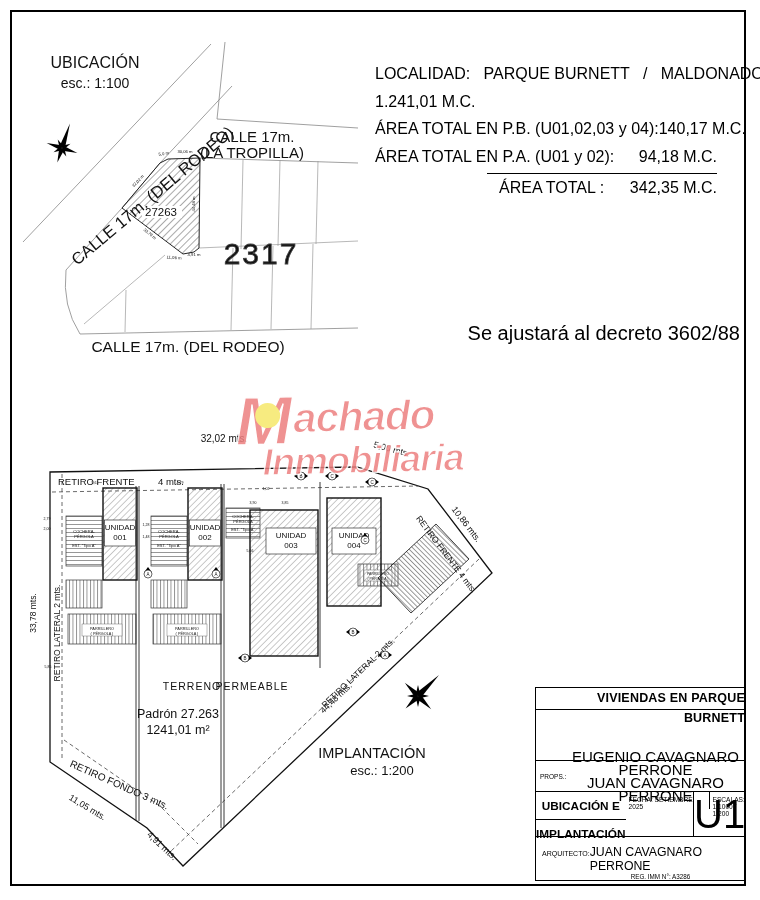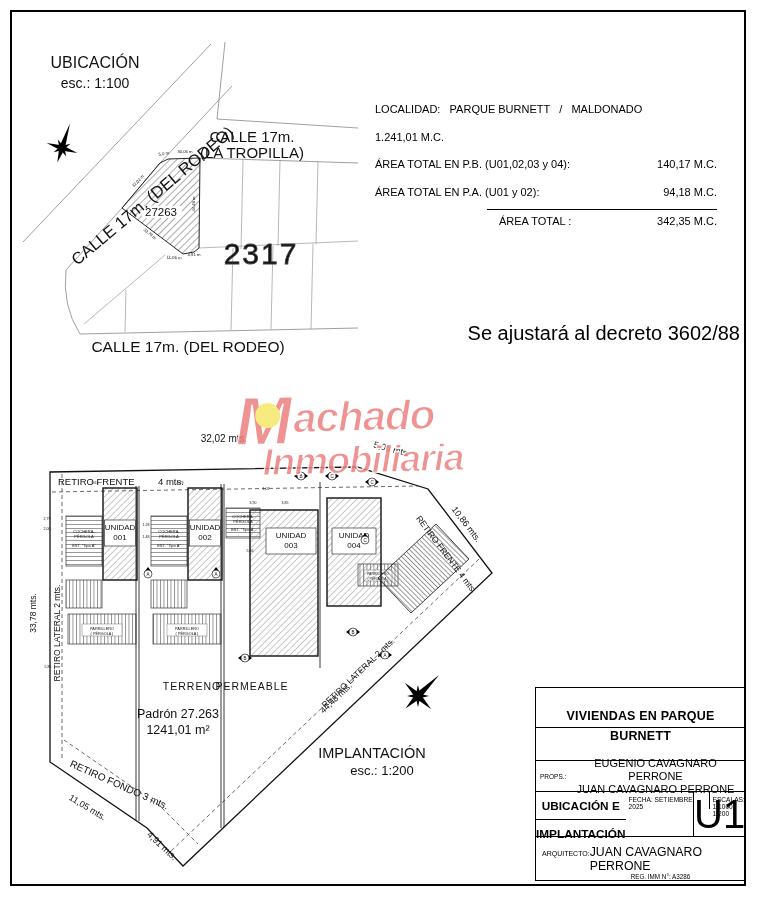--- a/index.html
+++ b/index.html
@@ -4,21 +4,21 @@
 <style>
   html,body{margin:0;padding:0;background:#fff;}
   .sheet{position:relative;width:760px;height:900px;background:#fff;overflow:hidden;
          font-family:"Liberation Sans",sans-serif;color:#000;}
   .frame{position:absolute;left:10px;top:10px;width:736px;height:876px;border:2px solid #000;box-sizing:border-box;}
   svg text{font-family:"Liberation Sans",sans-serif;fill:#111;}
   .thin{stroke:#888;stroke-width:.8;fill:none;}
   .lot{stroke:#999;stroke-width:.7;fill:none;}
 
   
-  .info{position:absolute;left:375px;top:96px;width:342px;font-size:11px;}
+  .info{position:absolute;left:375px;top:60px;width:342px;font-size:16px;}
   .info .row{height:27.5px;line-height:27.5px;white-space:pre;}
   .info .kv{display:flex;justify-content:space-between;white-space:pre;}
   .info .total{margin-left:112px;border-top:1px solid #000;display:flex;justify-content:space-between;
                padding-top:5px;margin-top:3px;text-align:center;}
   .info .total .t-label{margin-left:12px;}
 
   
   .decree{position:absolute;left:370px;top:322px;width:370px;text-align:right;font-size:20px;}
 
   
@@ -29,26 +29,26 @@
   .logo .l-m{left:0;top:-16px;font-size:68px;z-index:2;}
   .logo .l-w1{left:58px;top:-2px;font-size:42px;z-index:2;}
   .logo .l-w2{left:26px;top:44px;font-size:38px;z-index:2;}
   .logo .l-dot{position:absolute;left:20px;top:6px;width:25px;height:25px;border-radius:50%;
                background:#F6E86A;z-index:3;}
 
   
   .tblock{position:absolute;left:535px;top:687px;width:211px;height:194px;border:1.5px solid #000;
           box-sizing:border-box;display:flex;flex-direction:column;}
   .tblock *{box-sizing:border-box;}
-  .tb-head{height:22px;line-height:20px;text-align:center;font-size:12.5px;font-weight:bold;
-           border-bottom:1.2px solid #000;letter-spacing:.2px;margin-top:18px;}
+  .tb-head{height:22px;line-height:20px;text-align:right;font-size:12.5px;font-weight:bold;
+           border-bottom:1.2px solid #000;letter-spacing:.2px;}
   .tb-space{height:58px;}
   .tb-props{height:32px;border-top:1.2px solid #000;border-bottom:1.2px solid #000;display:flex;align-items:center;}
   .tb-props-label{font-size:6.5px;padding-left:4px;width:30px;}
-  .tb-props-names{flex:1;text-align:center;font-size:11px;line-height:13px;}
+  .tb-props-names{flex:1;text-align:center;font-size:15px;line-height:13px;}
   .tb-main{height:46px;display:flex;}
   .tb-main-left{width:158px;border-right:1.2px solid #000;display:flex;flex-direction:row;}
   .tb-sheet-title{height:28px;line-height:28px;text-align:center;font-weight:bold;font-size:11.8px;
                   border-bottom:1.2px solid #000;}
   .tb-sub{height:17px;display:flex;font-size:6.6px;}
   .tb-fecha{width:84px;border-right:1.2px solid #000;padding:4px 0 0 3px;}
   .tb-esc{flex:1;padding:4px 0 0 3px;}
   .tb-code{flex:1;text-align:center;font-size:40px;line-height:44px;}
   .tb-arch{flex:1;border-top:1.2px solid #000;padding-top:8px;}
   .tb-arch-line{display:flex;align-items:baseline;padding-left:6px;}

